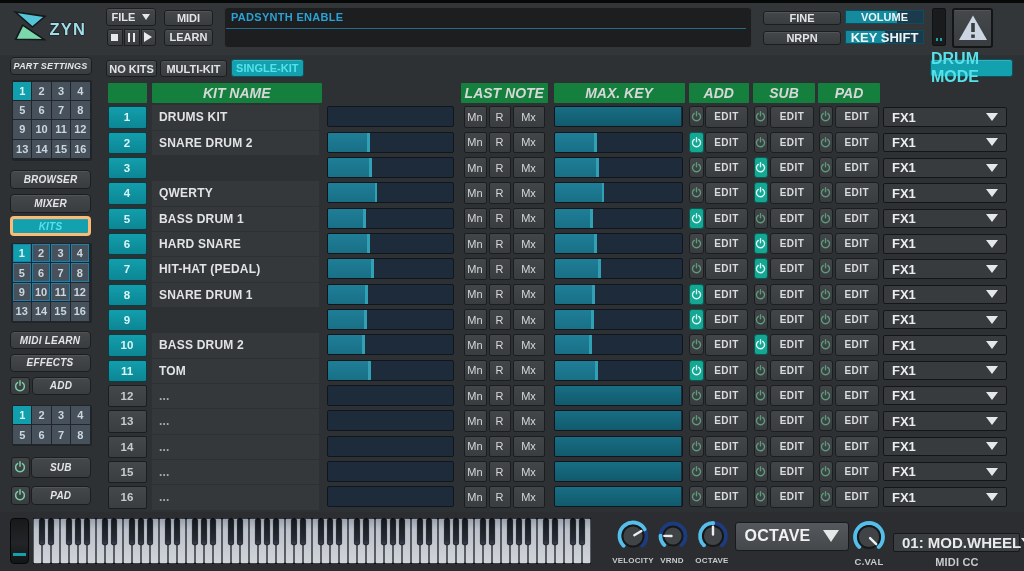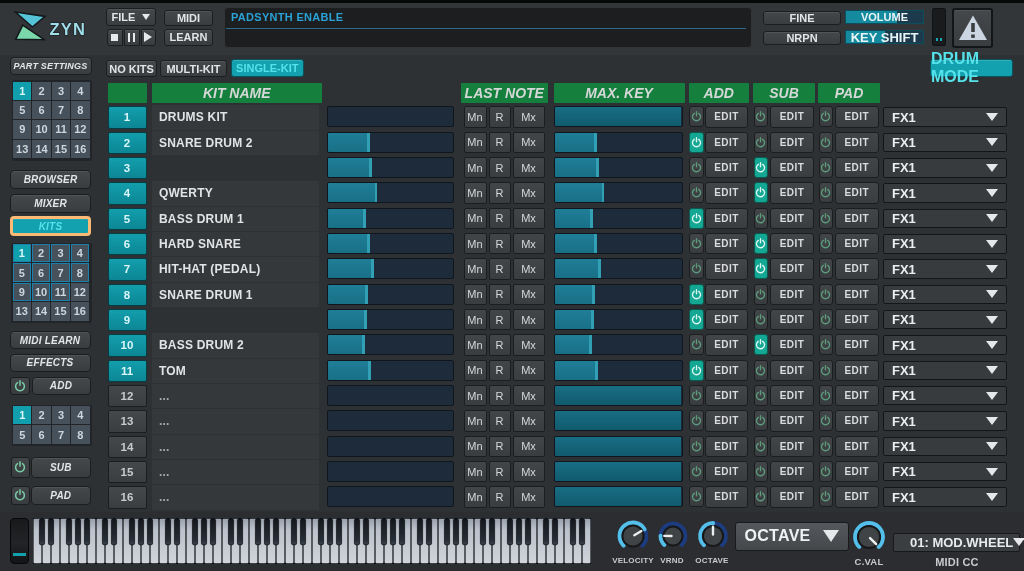--- a/index.html
+++ b/index.html
@@ -920,20 +920,20 @@
 <svg width="40" height="40" viewBox="0 0 40 40" style="position:absolute;left:849px;top:516.5px">
 <path d="M10.24 29.76 A13.80 13.80 0 1 1 29.76 29.76" fill="none" stroke="#54bfea" stroke-width="4.2" stroke-linecap="round"></path>
 <circle cx="20" cy="20" r="11.10" fill="#414446" stroke="#17181a" stroke-width="2"></circle>
 <line x1="21.06" y1="21.06" x2="27.21" y2="27.21" stroke="#eceeef" stroke-width="2.4" stroke-linecap="round"></line>
 </svg>
 <div style="left:734.5px;top:521.5px;width:114px;height:29px;background:linear-gradient(#55585c,#45484b);border:1px solid #191a1b;border-radius:3px;display:flex;align-items:center">
   <span style="flex:1;padding-left:9px;color:#f0f1f2;font-weight:bold;font-size:16px;letter-spacing:.3px">OCTAVE</span>
   <i class="tri w" style="margin-right:9px;border-left-width:8.5px;border-right-width:8.5px;border-top-width:12px"></i>
     </div>
 <div style="left:893px;top:532.5px;width:127px;height:19px;background:#3b3e41;border:1px solid #17181a;border-radius:2px;display:flex;align-items:center">
-  <span style="flex:1;padding-left:16px;color:#e9eaeb;font-weight:bold;font-size:13px;white-space:nowrap">01: MOD.WHEEL</span>
+  <span style="flex:1;padding-left:8px;color:#e9eaeb;font-weight:bold;font-size:15px;white-space:nowrap">01: MOD.WHEEL</span>
   <i class="tri w" style="margin-right:7px;border-left-width:6px;border-right-width:6px;border-top-width:8px"></i>
     </div>
 <div class="lbl" style="left:603px;top:556px;width:60px">VELOCITY</div>
 <div class="lbl" style="left:652px;top:556px;width:40px">VRND</div>
 <div class="lbl" style="left:687px;top:556px;width:50px">OCTAVE</div>
 <div class="lbl" style="left:845px;top:555.5px;width:48px;font-size:9.5px">C.VAL</div>
 <div class="lbl" style="left:927px;top:555.5px;width:60px;font-size:11px">MIDI CC</div>
 </div>
 </body></html>

